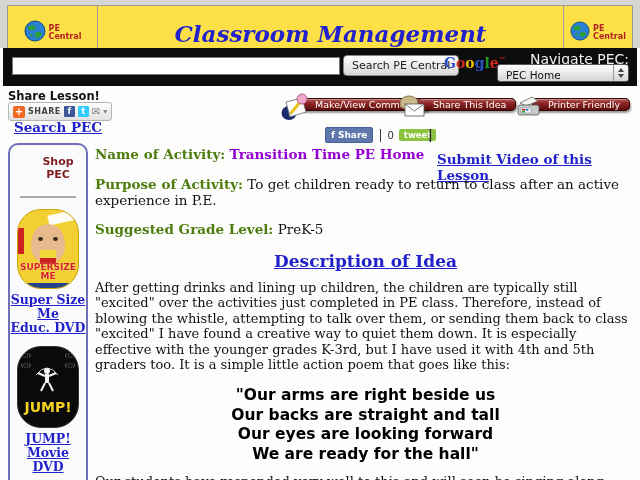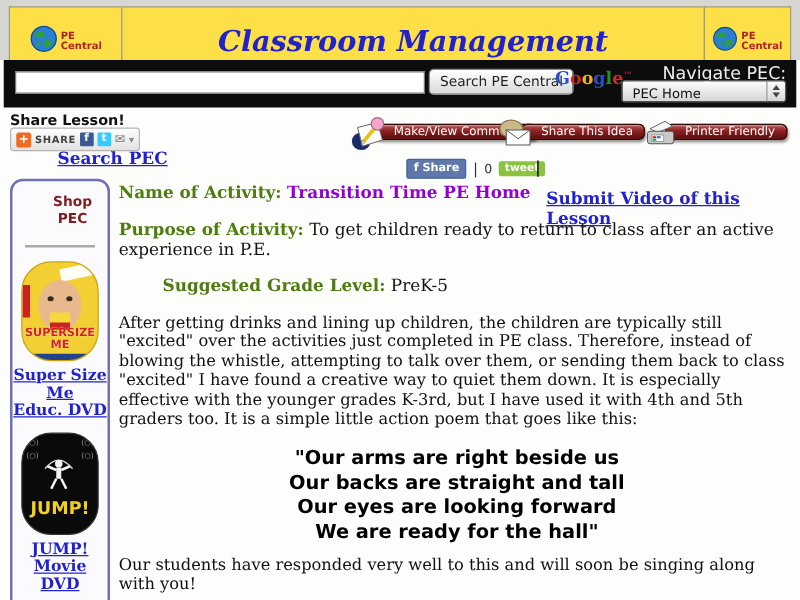--- a/index.html
+++ b/index.html
@@ -35,21 +35,21 @@
   
   .share-lesson{position:absolute;left:8px;top:89px;font-weight:bold;font-size:11.5px;color:#111;}
   .addthis{position:absolute;left:8px;top:102px;height:17px;display:flex;align-items:center;gap:3px;
       border:1px solid #b5b5b5;border-radius:3px;background:linear-gradient(#fefefe,#e2e2e2);padding:0 4px;}
   .at-plus{width:12px;height:12px;background:#f06a22;border-radius:2px;color:#fff;font-size:10px;line-height:12px;text-align:center;font-weight:bold;}
   .at-share{font-size:8px;font-weight:bold;color:#444;letter-spacing:.5px;}
   .at-ic{width:11px;height:11px;border-radius:1px;color:#fff;font-size:8.5px;line-height:11px;text-align:center;font-weight:bold;}
   .at-f{background:#3b5998;} .at-t{background:#33ccff;}
   .at-mail{color:#777;font-size:10px;line-height:11px;}
   .at-caret{color:#888;font-size:8px;}
-  .search-pec{position:absolute;left:14px;top:119px;font-weight:bold;font-size:13.5px;color:#2222cc;text-decoration:underline;margin-left:32px;}
+  .search-pec{position:absolute;left:14px;top:119px;font-weight:bold;font-size:13.5px;color:#2222cc;text-decoration:underline;}
 
   .action-btn{position:absolute;top:93px;height:30px;}
   .action-btn .icon{position:absolute;left:0;top:0;width:28px;height:28px;z-index:2;}
   .action-btn .pill{margin-left:18px;margin-top:5px;height:20px;line-height:20px;border-radius:5px;
       background:linear-gradient(#b35a5a 0%,#8f2424 40%,#5c0c0c 100%);border:1px solid #300606;
       color:#ffffff;font-size:9.5px;padding:0 9px 0 15px;white-space:nowrap;
       font-family:"DejaVu Sans","Liberation Sans",sans-serif;box-shadow:inset 0 1px 0 rgba(255,255,255,.35),1px 2px 2px rgba(0,0,0,.4);}
   #btn-comments{left:281px;} #btn-share-idea{left:399px;} #btn-printer{left:514px;}
 
   .social-row{position:absolute;left:325px;top:127px;height:16px;display:flex;align-items:center;gap:5px;}
@@ -91,21 +91,21 @@
       font-family:"DejaVu Sans","Liberation Sans",sans-serif;}
   .jump-link{margin-top:4px;font-size:12.5px;line-height:14px;}
 
   
   .main{position:absolute;left:95px;top:142px;width:541px;color:#111;}
   .label-red{color:#4d7c0f;font-weight:bold;}
   .value-purple{color:#9400d3;font-weight:bold;}
   .meta{font-size:13.5px;line-height:16px;}
   .name-row{margin-top:4px;}
   .purpose-row{margin-top:8px;}
-  .grade-row{margin-top:13px;margin-left:35px;}
+  .grade-row{margin-top:13px;}
   .desc-heading{margin:11px 0 0;text-align:center;font-size:17px;font-weight:bold;color:#2222cc;text-decoration:underline;}
   .desc-text{margin-top:9px;font-size:13px;line-height:15.6px;}
   .poem{margin-top:9px;text-align:center;font-weight:bold;font-size:15.5px;line-height:19.5px;color:#000;
       font-family:"DejaVu Sans","Liberation Sans",sans-serif;}
   .closing{margin-top:10px;font-size:13px;}
 </style>
 </head>
 <body>
 
 <div id="page">
@@ -267,20 +267,21 @@
       <span class="value-purple">Transition Time PE Home</span>
     </p>
     <p class="meta purpose-row">
       <span class="label-red">Purpose of Activity:</span>
       <span>To get children ready to return to class after an active experience in P.E.</span>
     </p>
     <p class="meta grade-row">
       <span class="label-red">Suggested Grade Level:</span>
       <span>PreK-5</span>
     </p>
+    <h2 class="desc-heading">Description of Idea</h2>
     <p class="desc-text">After getting drinks and lining up children, the children are typically still "excited" over the activities just completed in PE class.  Therefore, instead of blowing the whistle, attempting to talk over them, or sending them back to class "excited" I have found a creative way to quiet them down. It is especially effective with the younger grades K-3rd, but I have used it with 4th and 5th graders too.  It is a simple little action poem that goes like this:</p>
     <div class="poem">
       <div>"Our arms are right beside us</div>
       <div>Our backs are straight and tall</div>
       <div>Our eyes are looking forward</div>
       <div>We are ready for the hall"</div>
     </div>
     <p class="closing">Our students have responded very well to this and will soon be singing along with you!</p>
   </div>
 

